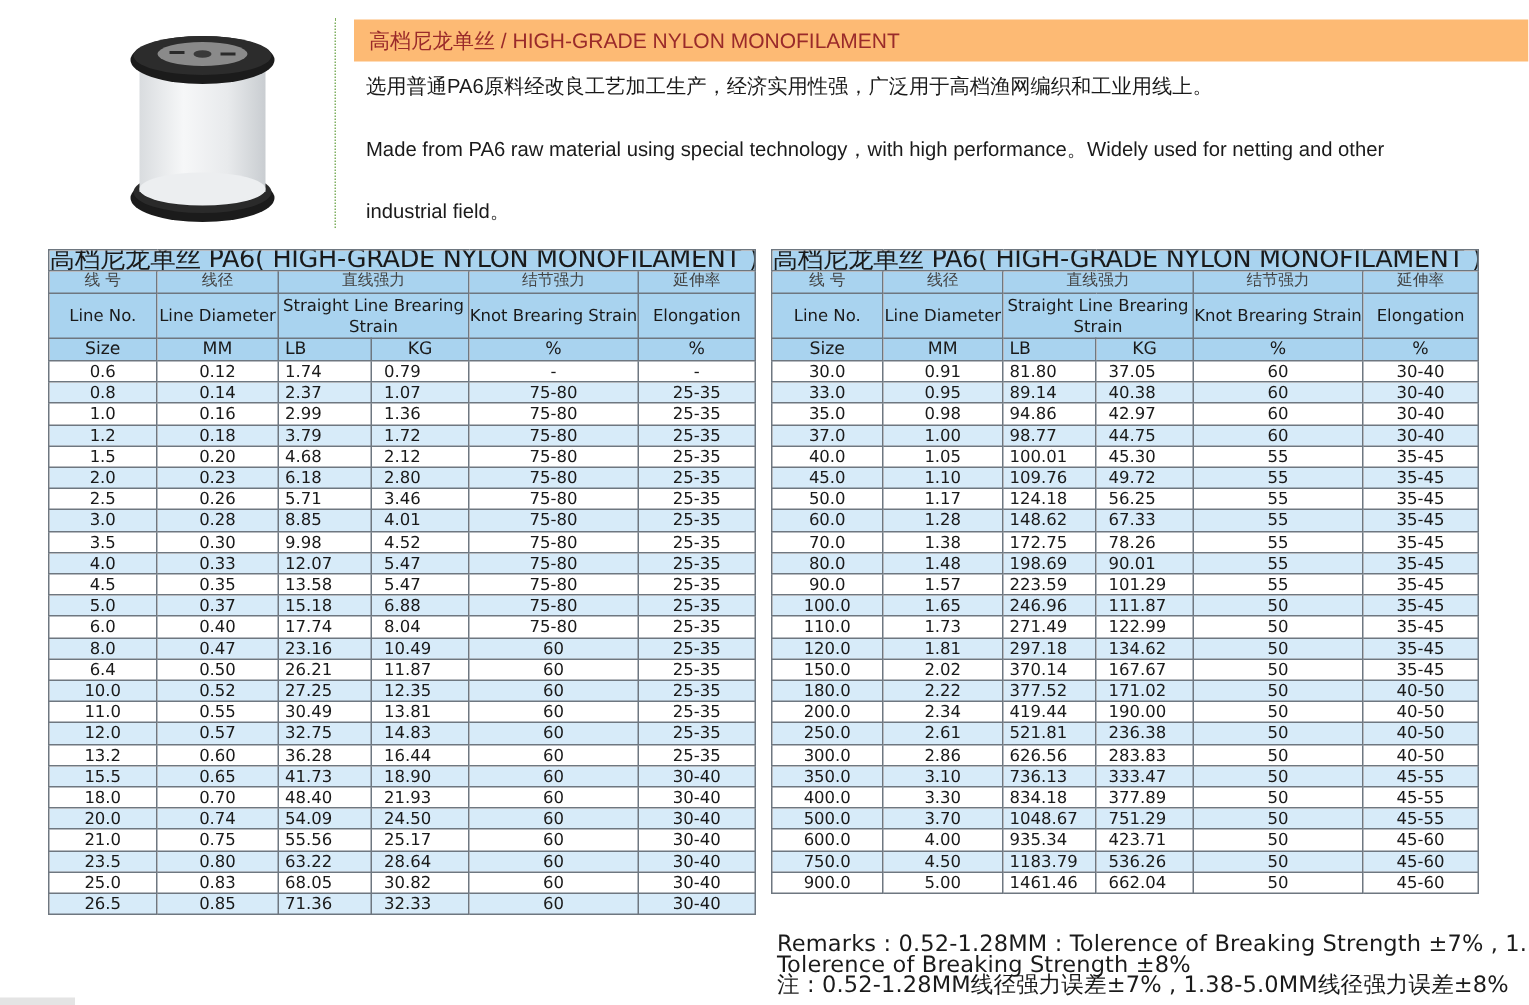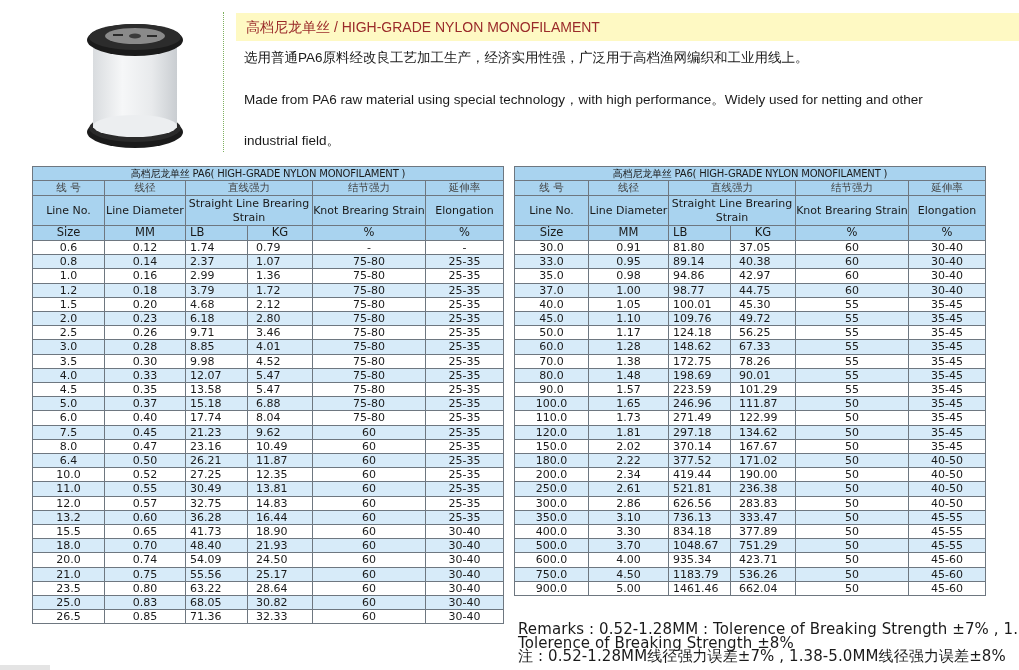--- a/index.html
+++ b/index.html
@@ -1,25 +1,25 @@
 <!DOCTYPE html>
 <html><head>
 <meta charset="utf-8">
 <style>
   html,body{margin:0;padding:0;background:#ffffff;}
   body{width:1019px;height:670px;position:relative;overflow:hidden;font-family:"DejaVu Sans","Liberation Sans",sans-serif;color:#1a1a1a;}
   .spool{position:absolute;left:80px;top:20px;width:110px;height:130px;}
   .divider{position:absolute;left:223px;top:12px;height:140px;border-left:1px dotted #7fb060;}
-  .title-bar{position:absolute;left:236px;top:13px;width:783px;height:28px;background:#fef9c3;}
+  .title-bar{position:absolute;left:236px;top:13px;width:783px;height:28px;background:#fdba74;}
   .title-bar span{position:absolute;left:10px;top:6px;font-family:"Liberation Sans",sans-serif;font-size:14px;color:#9a2a2a;white-space:nowrap;}
   .desc{position:absolute;left:244px;font-family:"Liberation Sans",sans-serif;font-size:13.5px;color:#1a1a1a;white-space:nowrap;}
   table.spec{position:absolute;border-collapse:collapse;table-layout:fixed;font-family:"DejaVu Sans",sans-serif;font-size:11px;color:#1a1a1a;}
   table.spec td{border:1px solid #6e7780;padding:0;text-align:center;line-height:13.2px;height:13.2px;white-space:nowrap;overflow:hidden;}
   table.spec tr.hdr td{background:#a9d3ef;}
-  table.spec tr.caption td{font-size:10px;height:13px;line-height:13px;letter-spacing:-0.2px;}
+  table.spec tr.caption td{font-size:17px;height:13px;line-height:13px;letter-spacing:-0.2px;}
   table.spec tr.cn td{color:#444;font-size:10.5px;height:14px;text-align:center;}
   table.spec tr.en td{font-size:11px;height:29px;line-height:13.5px;white-space:normal;}
   table.spec tr.unit td{font-size:11.5px;height:14px;}
   table.spec tr.row:nth-child(odd) td{background:#ffffff;}
   table.spec tr.row:nth-child(even) td{background:#d7ebf9;}
   table.spec td.lb{text-align:left;padding-left:4px;}
   table.spec td.kg{text-align:left;padding-left:8px;}
   .remarks{position:absolute;left:518px;top:623px;width:490px;font-family:"DejaVu Sans",sans-serif;font-size:15px;line-height:13.5px;color:#1a1a1a;}
   .remarks div{white-space:nowrap;letter-spacing:0.1px;}
   .scroll-stub{position:absolute;left:0;top:665px;width:50px;height:5px;background:#e4e4e4;}
@@ -142,21 +142,21 @@
         <td>2.0</td>
         <td>0.23</td>
         <td class="lb">6.18</td>
         <td class="kg">2.80</td>
         <td>75-80</td>
         <td>25-35</td>
       </tr>
       <tr class="row">
         <td>2.5</td>
         <td>0.26</td>
-        <td class="lb">9.71</td>
+        <td class="lb">5.71</td>
         <td class="kg">3.46</td>
         <td>75-80</td>
         <td>25-35</td>
       </tr>
       <tr class="row">
         <td>3.0</td>
         <td>0.28</td>
         <td class="lb">8.85</td>
         <td class="kg">4.01</td>
         <td>75-80</td>
@@ -193,28 +193,20 @@
         <td class="kg">6.88</td>
         <td>75-80</td>
         <td>25-35</td>
       </tr>
       <tr class="row">
         <td>6.0</td>
         <td>0.40</td>
         <td class="lb">17.74</td>
         <td class="kg">8.04</td>
         <td>75-80</td>
-        <td>25-35</td>
-      </tr>
-      <tr class="row">
-        <td>7.5</td>
-        <td>0.45</td>
-        <td class="lb">21.23</td>
-        <td class="kg">9.62</td>
-        <td>60</td>
         <td>25-35</td>
       </tr>
       <tr class="row">
         <td>8.0</td>
         <td>0.47</td>
         <td class="lb">23.16</td>
         <td class="kg">10.49</td>
         <td>60</td>
         <td>25-35</td>
       </tr>

